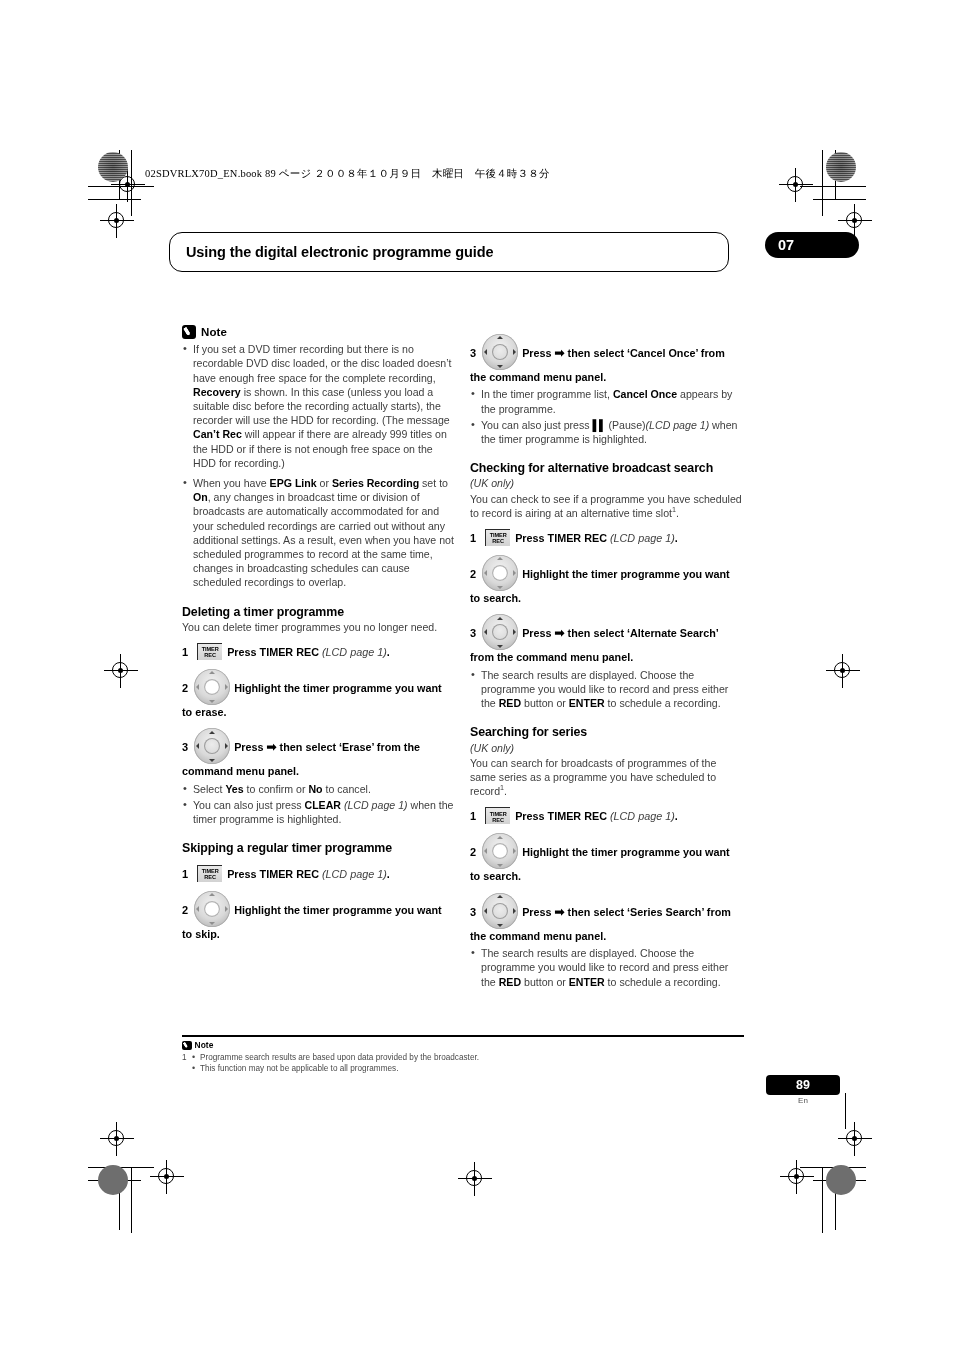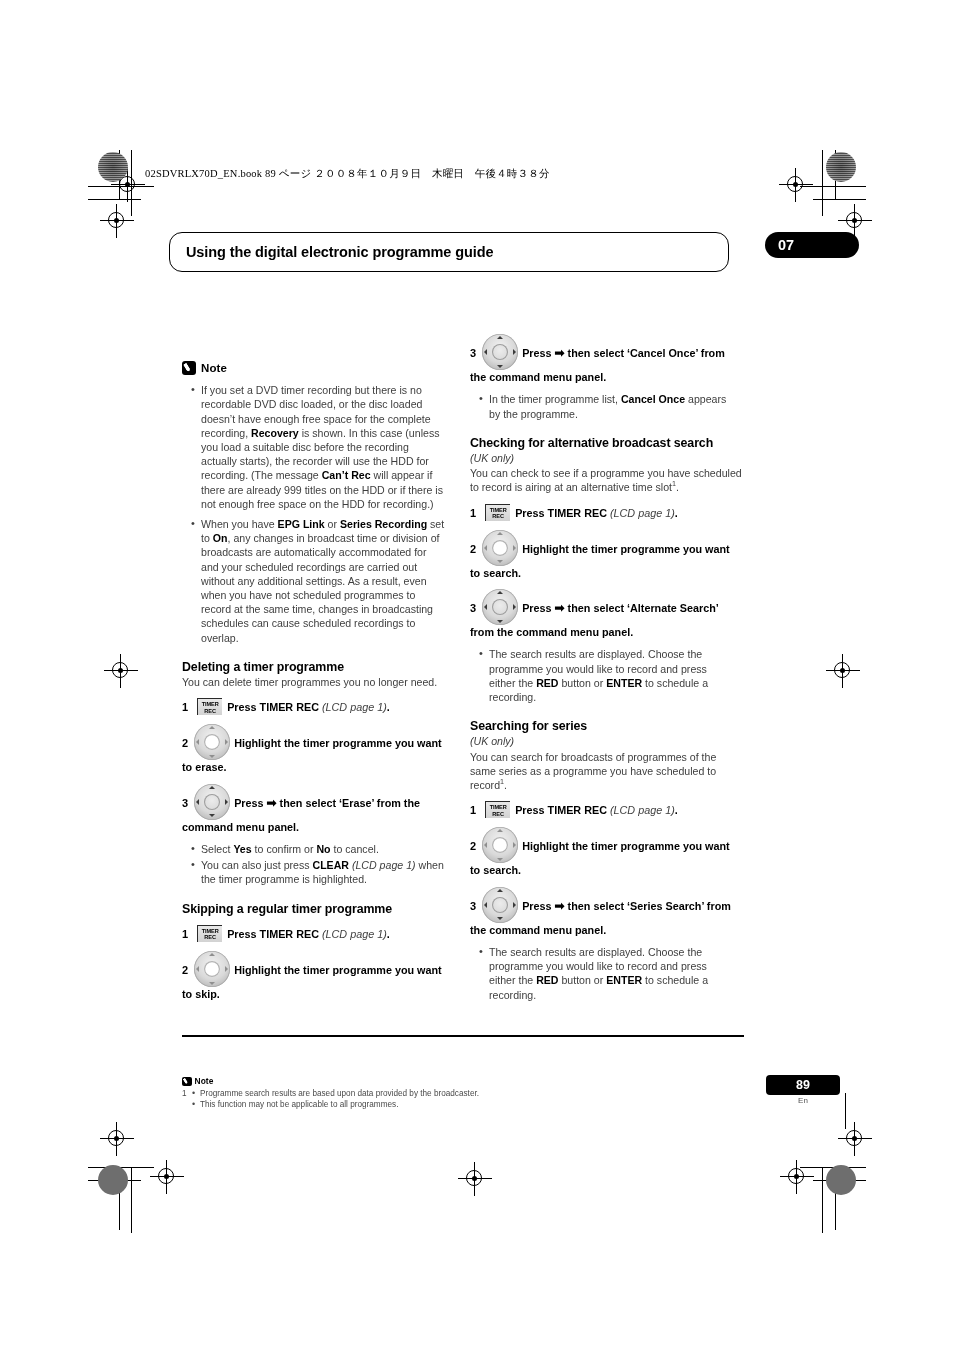--- a/index.html
+++ b/index.html
@@ -124,21 +124,20 @@
   }
   .col-left  { left: 182px; }
   .col-right { left: 470px; }
 
   
   .note-head {
     display: flex;
     align-items: center;
     gap: 5px;
     margin-bottom: 3px;
-    margin-top: 36px;
   }
   .note-icon {
     width: 14px; height: 14px;
     background: #000;
     border-radius: 3px;
     position: relative;
     flex: 0 0 auto;
   }
   .note-icon .pen {
     position: absolute;
@@ -151,21 +150,21 @@
   }
   .note-head .lbl {
     font-size: 11.5px;
     font-weight: bold;
     color: #000;
     letter-spacing: .1px;
   }
 
   ul.bullets {
     list-style: none;
-    margin: 8px;
+    margin: 0;
     padding: 0;
   }
   ul.bullets > li {
     position: relative;
     padding-left: 11px;
     margin-bottom: 6px;
   }
   ul.bullets > li::before {
     content: "\2022";
     position: absolute;
@@ -485,20 +484,21 @@
         <div class="step"><span class="stepnum">2</span><span class="icon-dpad"><span class="ring"></span><span class="arw up"></span><span class="arw down"></span><span class="arw left"></span><span class="arw right"></span><span class="hub"></span></span><span class="steptext"><b>Highlight the timer programme you want to skip.</b></span><div class="sublist"></div></div>
       </div>
     </div>
 </div>
 
 <div class="col col-right">
   <div id="right-continued">
       <div class="step"><span class="stepnum">3</span><span class="icon-dpad filled"><span class="ring"></span><span class="arw up"></span><span class="arw down"></span><span class="arw left"></span><span class="arw right"></span><span class="hub"></span></span><span class="steptext"><b>Press </b><span class="arrow-r">➡</span><b> then select ‘Cancel Once’ from the command menu panel.</b></span><div class="sublist">
           <ul class="bullets sub ">
             <li>In the timer programme list, <b>Cancel Once</b> appears by the programme.</li>
+            <li>You can also just press <span class="pause-gl">▌▌</span> (Pause)<span class="it">(LCD page 1)</span> when the timer programme is highlighted.</li>
           </ul>
         </div></div>
     </div>
   <div id="right-sections">
       <div class="section">
         <div class="sec-h">Checking for alternative broadcast search</div>
         <div class="sec-sub">(UK only)</div>
         <div class="sec-intro">You can check to see if a programme you have scheduled to record is airing at an alternative time slot<sup class="fn">1</sup>.</div>
         <div class="step"><span class="stepnum">1</span><span class="icon-timer"><span class="t1">TIMER</span><span class="t2">REC</span></span><span class="steptext"><b>Press TIMER REC </b><span class="it">(LCD page 1)</span><b>.</b></span><div class="sublist"></div></div>
         <div class="step"><span class="stepnum">2</span><span class="icon-dpad"><span class="ring"></span><span class="arw up"></span><span class="arw down"></span><span class="arw left"></span><span class="arw right"></span><span class="hub"></span></span><span class="steptext"><b>Highlight the timer programme you want to search.</b></span><div class="sublist"></div></div>

